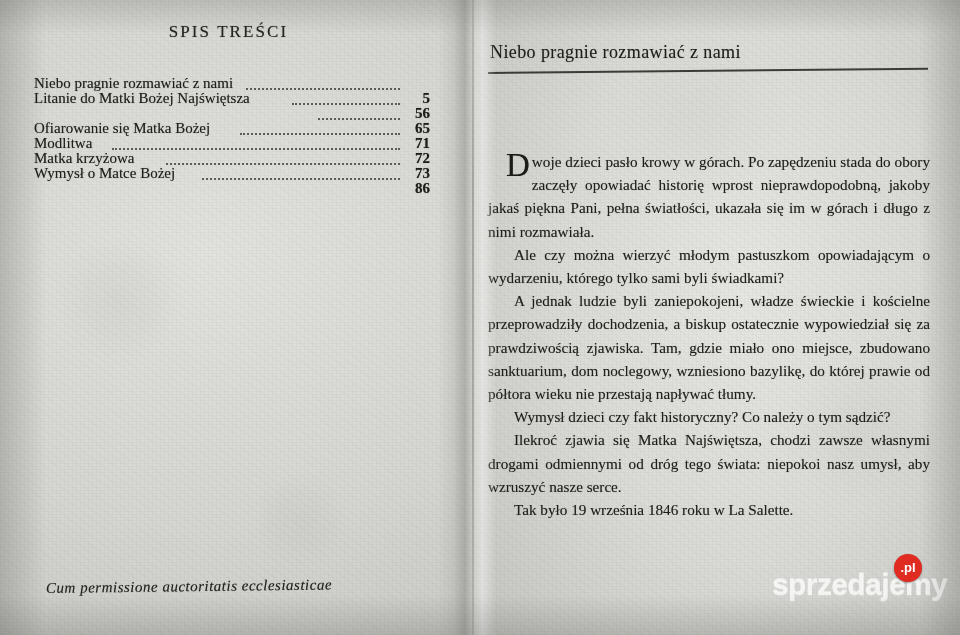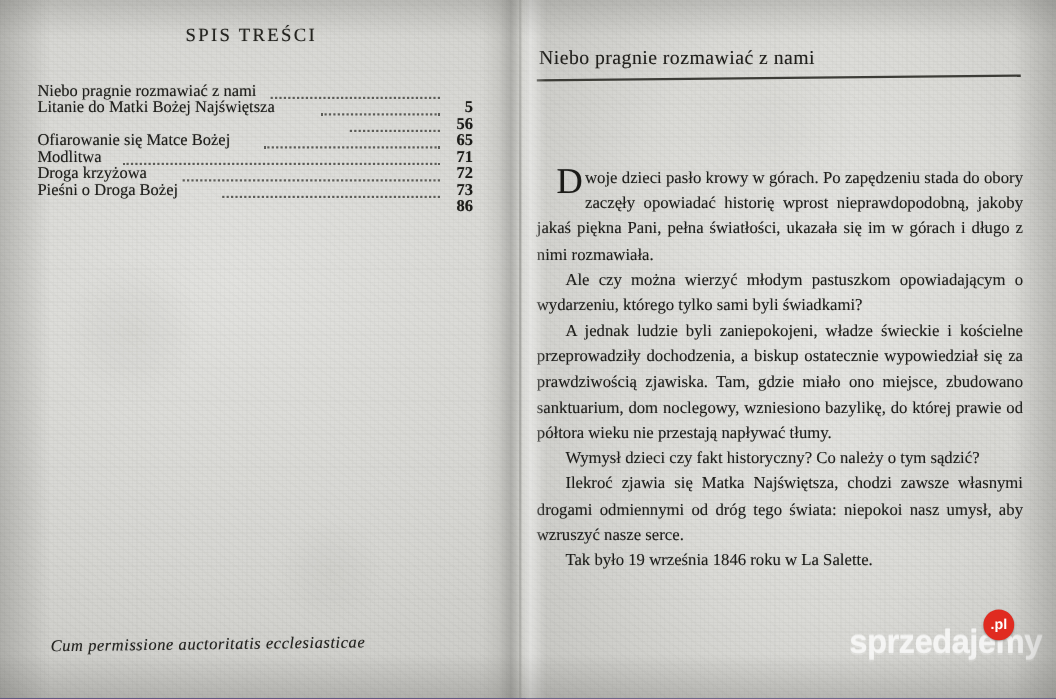--- a/index.html
+++ b/index.html
@@ -6,21 +6,21 @@
   html, body {
     margin: 0;
     padding: 0;
     background: #1a1a1a;
   }
   #page {
     position: relative;
     width: 960px;
     height: 635px;
     overflow: hidden;
-    background: #8b5cf6;
+    background: #4d7c0f;
     font-family: "Liberation Serif", "DejaVu Serif", serif;
     color: #1d1d1b;
     -webkit-font-smoothing: antialiased;
   }
 
   
   .paper-base {
     position: absolute;
     inset: 0;
     background:
@@ -270,33 +270,33 @@
         <span class="toc-dots" style="left:212px;"></span>
       </div>
       <div class="toc-row">
         <span class="toc-label">Litanie do Matki Bożej Najświętsza</span>
         <span class="toc-dots" style="left:258px;"></span>
       </div>
       <div class="toc-row">
         <span class="toc-dots" style="left:284px;"></span>
       </div>
       <div class="toc-row">
-        <span class="toc-label">Ofiarowanie się Matce Bożej</span>
+        <span class="toc-label">Ofiarowanie się Matka Bożej</span>
         <span class="toc-dots" style="left:206px;"></span>
       </div>
       <div class="toc-row">
         <span class="toc-label">Modlitwa</span>
         <span class="toc-dots" style="left:78px;"></span>
       </div>
       <div class="toc-row">
-        <span class="toc-label">Droga krzyżowa</span>
+        <span class="toc-label">Matka krzyżowa</span>
         <span class="toc-dots" style="left:132px;"></span>
       </div>
       <div class="toc-row">
-        <span class="toc-label">Pieśni o Droga Bożej</span>
+        <span class="toc-label">Wymysł o Matce Bożej</span>
         <span class="toc-dots" style="left:168px;"></span>
       </div>
     </div>
 
     <div class="toc-nums">
       <div class="toc-num-row">5</div>
       <div class="toc-num-row">56</div>
       <div class="toc-num-row">65</div>
       <div class="toc-num-row">71</div>
       <div class="toc-num-row">72</div>

